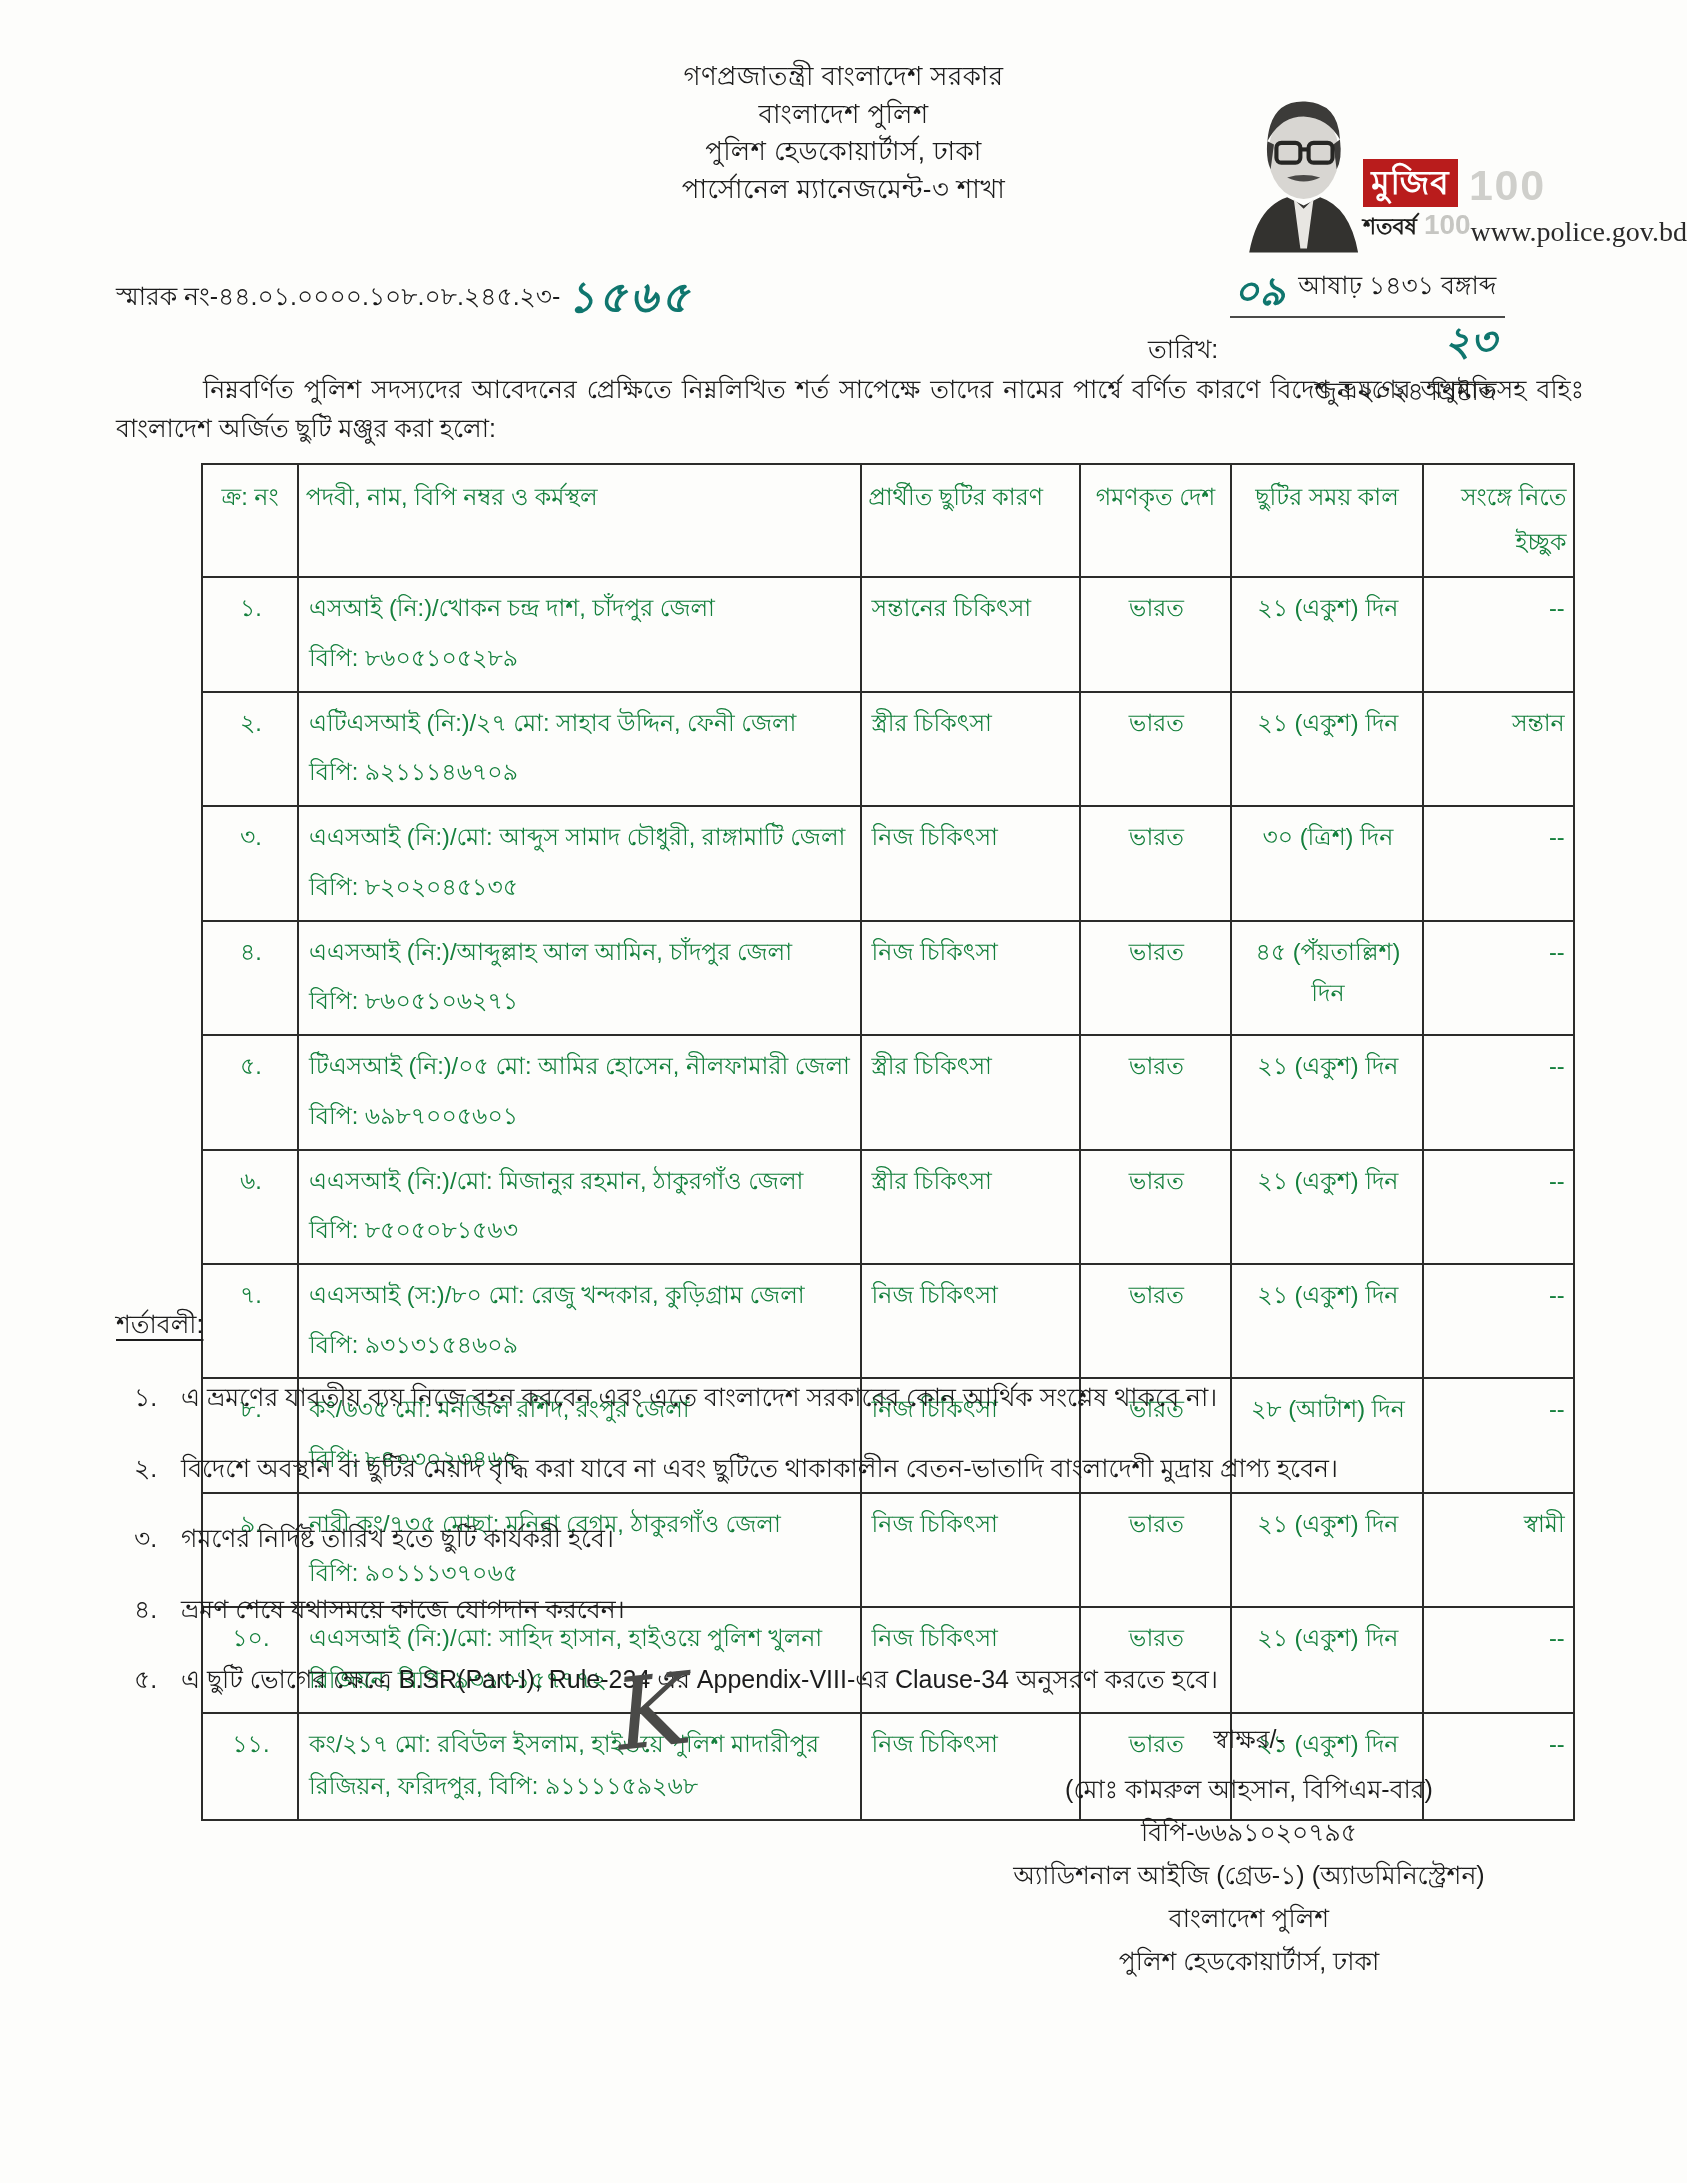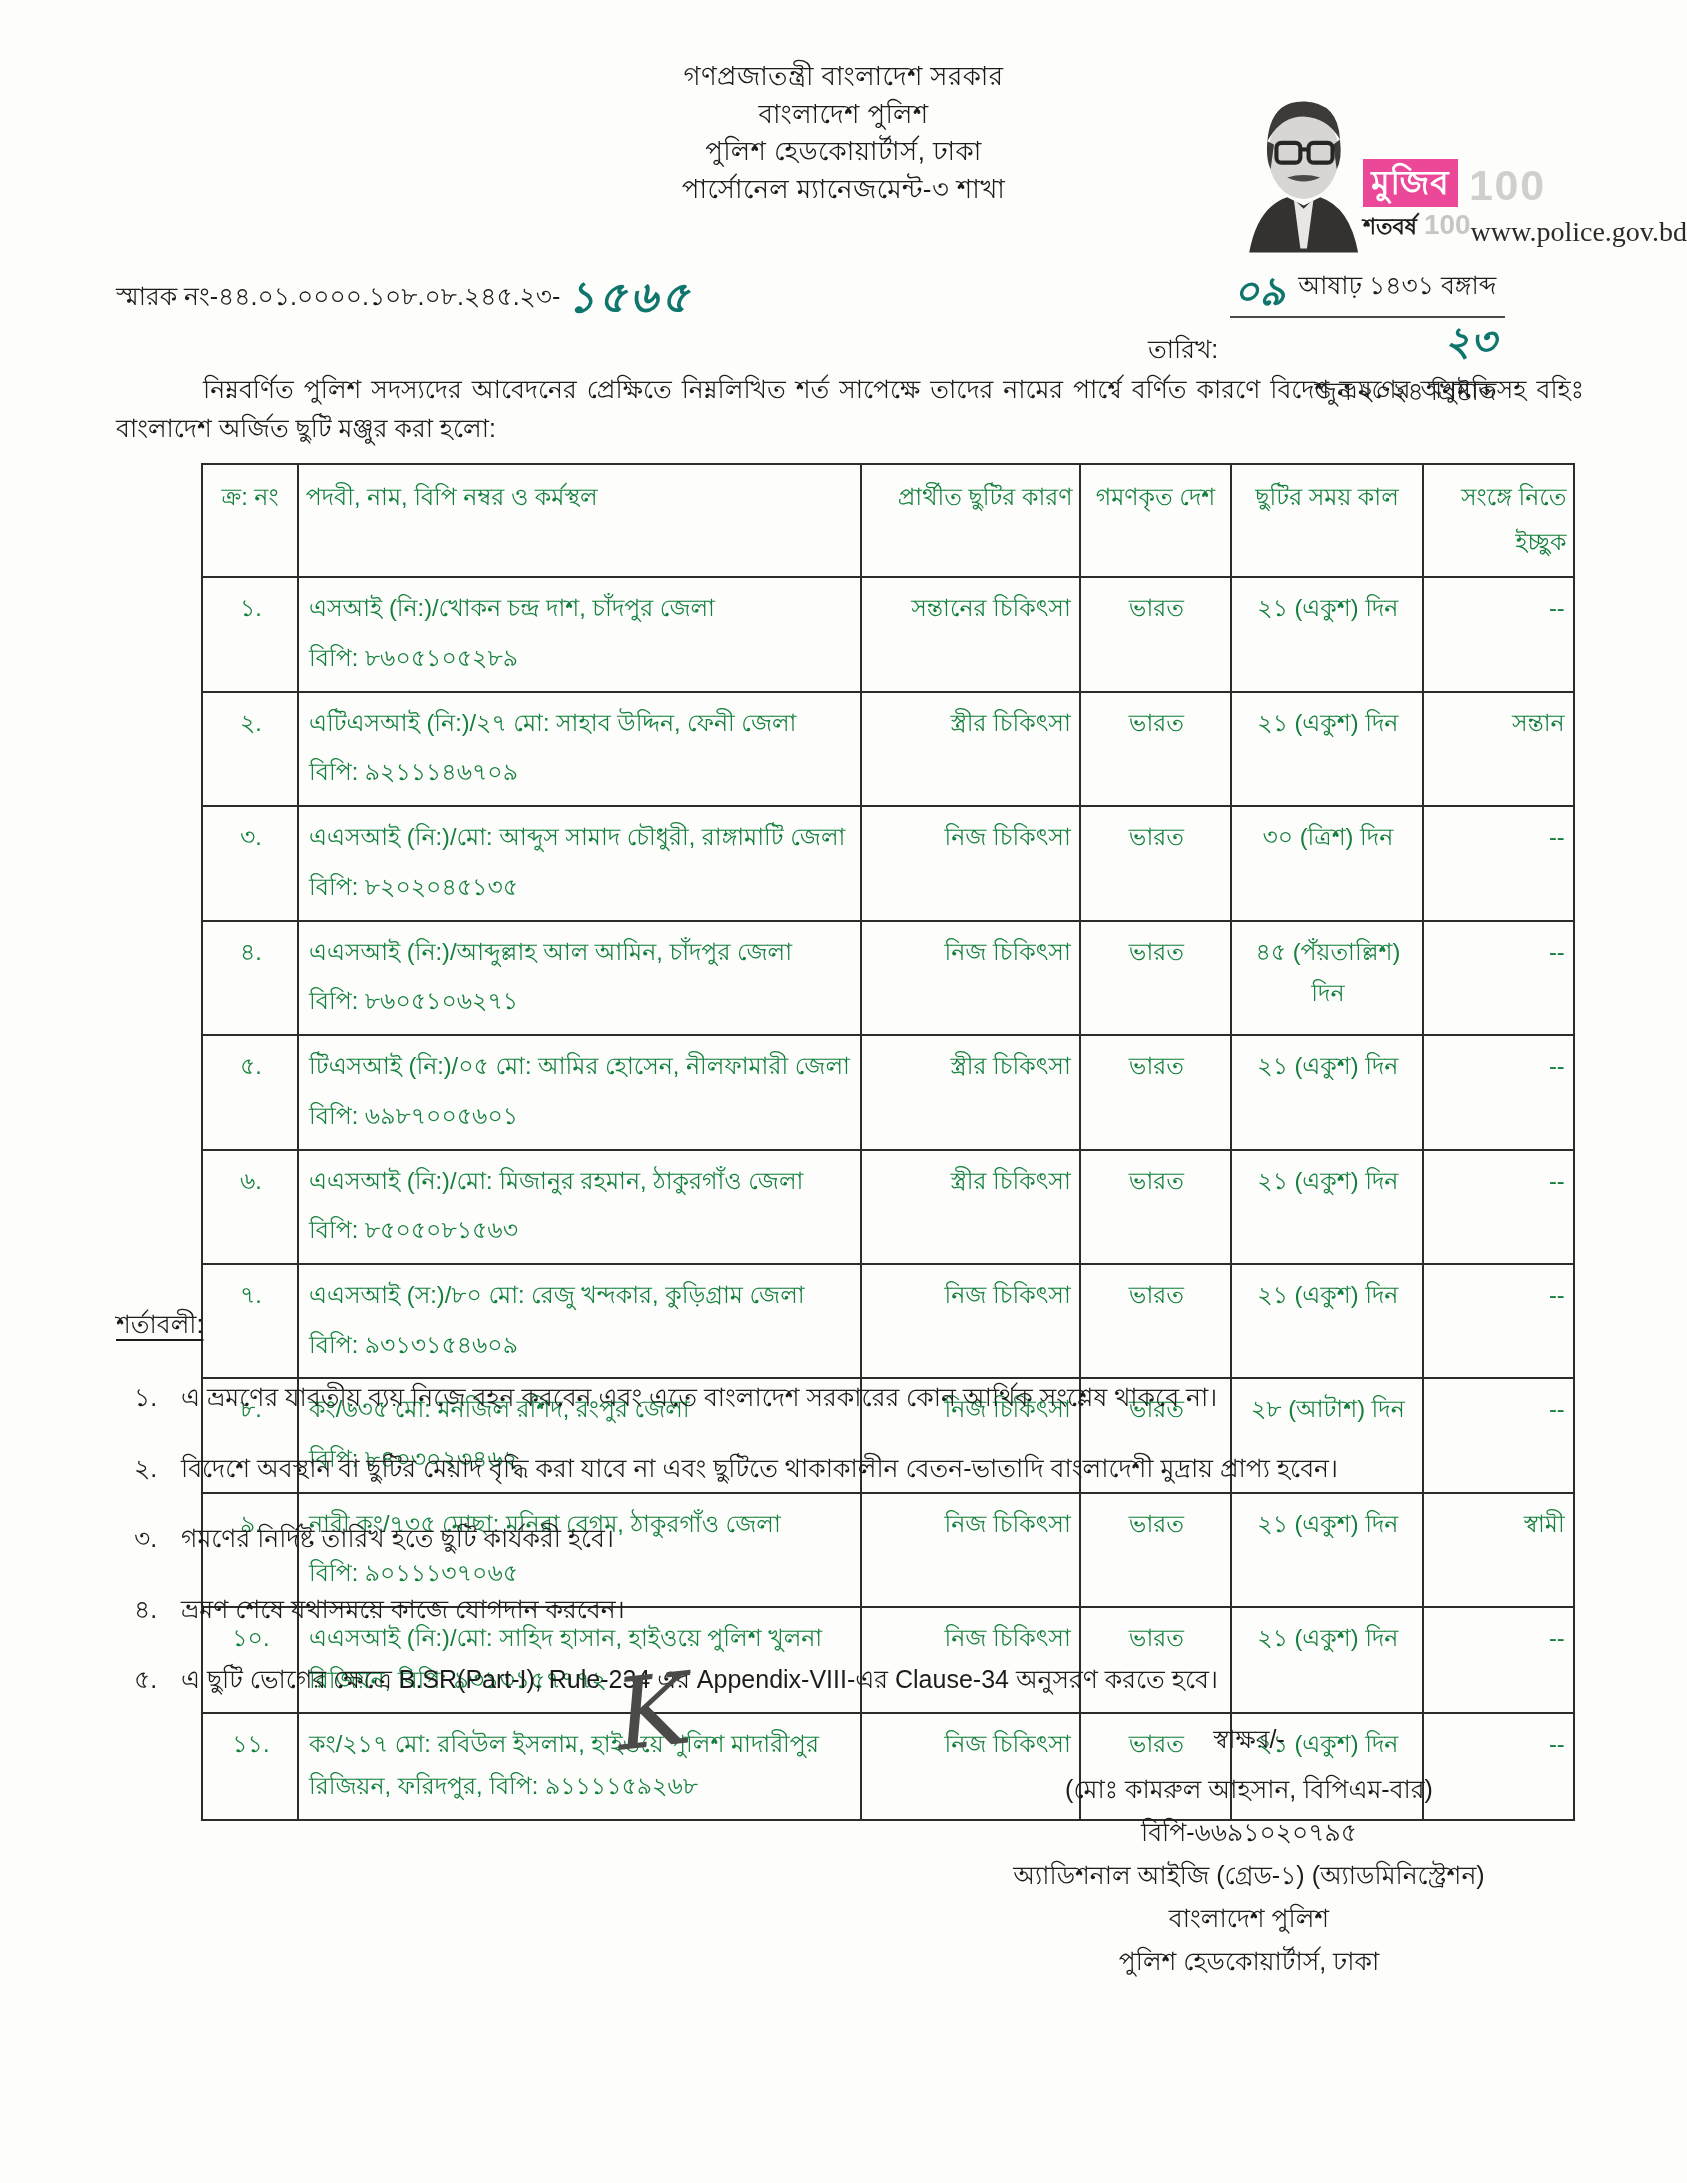--- a/index.html
+++ b/index.html
@@ -26,21 +26,21 @@
   }
 
   
   .logo {
     position:absolute; top:83px; left:1236px;
     width:298px; height:174px; display:flex; align-items:flex-start;
   }
   .logo-portrait { flex:0 0 auto; }
   .logo-textcol { margin-top:76px; margin-left:-5px; position:relative; }
   .logo-word-box {
-    background:#ec4899; color:#fff; font-weight:bold;
+    background:#b91c1c; color:#fff; font-weight:bold;
     font-size:33px; line-height:1.0; padding:6.6px 8.3px 8.3px 8.3px;
     display:inline-block; letter-spacing:0.8px;
   }
   .logo-100-ghost {
     position:absolute; top:1.7px; left:106px;
     font-size:43px; color:#cfcfcb; font-weight:bold; letter-spacing:1.7px;
   }
   .logo-sub-row { margin-top:1.7px; white-space:nowrap; }
   .logo-sub {
     font-size:22px; font-weight:bold; color:#1d1d1b; display:inline-block;
@@ -89,21 +89,21 @@
     width:1374px; border-collapse:collapse;
     font-size:23.6px; color:#15803d;
   }
   .leave-table th, .leave-table td {
     border:2.5px solid #2c2c2a; vertical-align:top; font-weight:normal;
   }
   .leave-table th { padding:10px 6.6px 11.6px 6.6px; line-height:1.9; }
   .leave-table td { padding:10px 8.3px 11.6px 10px; line-height:1.75; }
   .leave-table .c-sl     { width:7%;  text-align:center; }
   .leave-table .c-name   { width:41%; text-align:left; }
-  .leave-table .c-reason { width:16%; text-align:right;border-radius:28px; }
+  .leave-table .c-reason { width:16%; text-align:left;border-radius:28px; }
   .leave-table .c-ctry   { width:11%; text-align:center; }
   .leave-table .c-dur    { width:14%; text-align:center; }
   .leave-table .c-comp   { width:11%; text-align:right; }
   .leave-table .name-l2 { margin-top:8.3px; }
 
   
   .conditions {
     position:absolute; top:1305px; left:116px; width:1480px; font-size:25px;
   }
   .conditions-heading {

